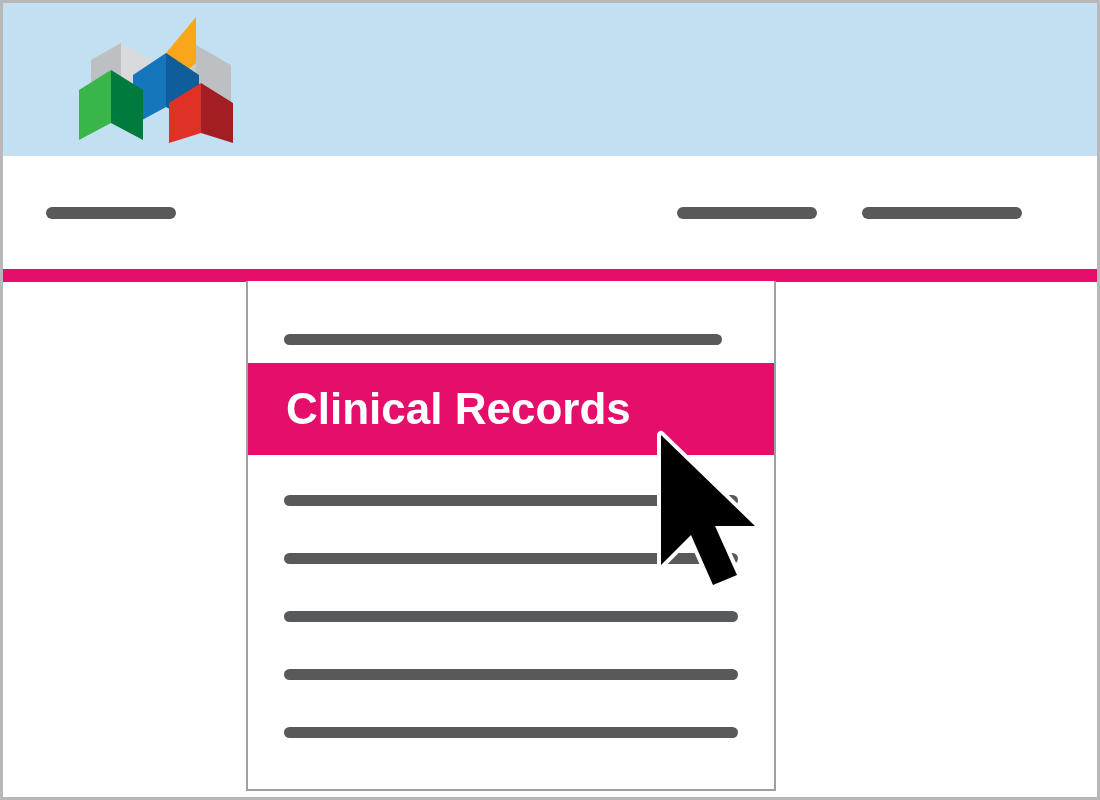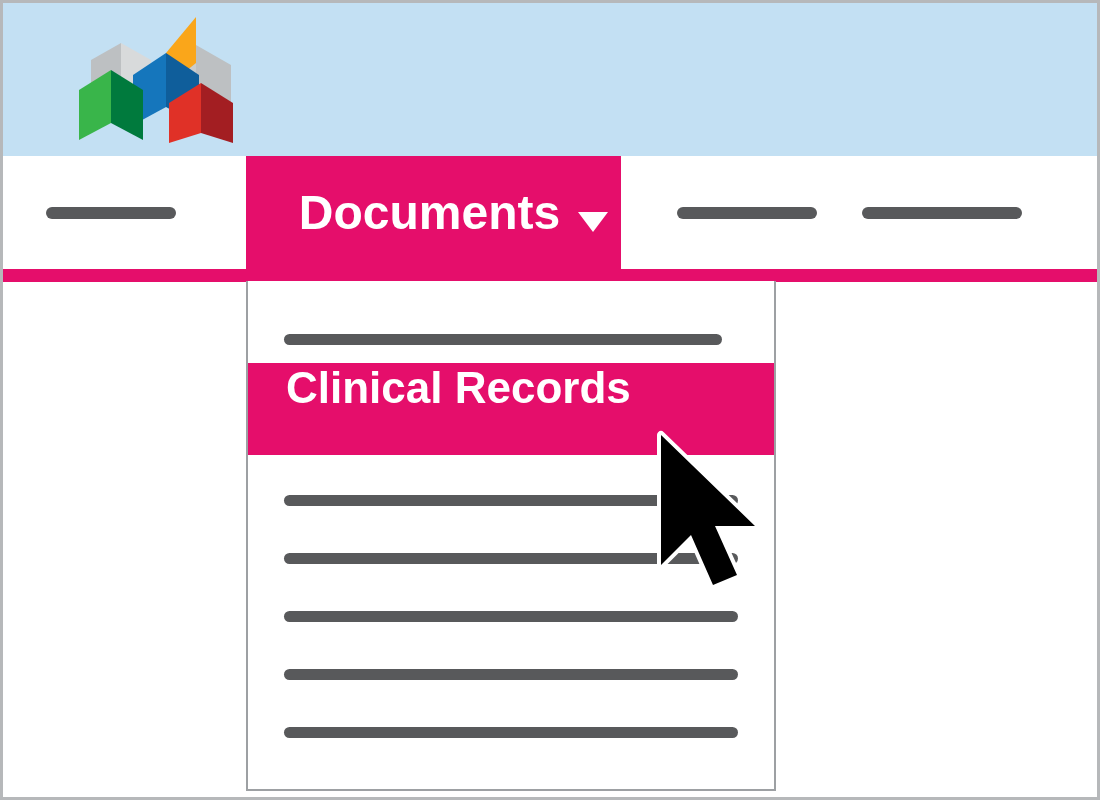--- a/index.html
+++ b/index.html
@@ -117,21 +117,21 @@
     width: 100%;
   }
   .dd-item.first .dd-line { width: 438px; }
   .dd-item.highlight {
     height: 92px;
     background: #e50e6b;
     color: #fff;
     font-size: 44px;
     font-weight: 700;
     padding-left: 38px;
-    align-items: flex-start;
+    align-items: center;
     margin-bottom: 16px;
   }
   .cursor {
     position: absolute;
     left: 648px;
     top: 427px;
     z-index: 50;
     pointer-events: none;
   }
 </style>
@@ -159,28 +159,20 @@
       <polygon points="140,68 172,88 172,128 140,118" fill="#a31e22"></polygon>
     </svg>
   </div>
 </div>
 
 <div class="navbar">
   <div class="nav-item placeholder">
     <div class="nav-line"></div>
   </div>
 
-  <div class="nav-item active">
-    <span>Documents</span>
-    <span class="chevron">
-      <svg width="30" height="22" viewBox="0 0 30 22">
-        <polygon points="0,0 30,0 15,20" fill="#ffffff"></polygon>
-      </svg>
-    </span>
-  </div>
 
   <div class="nav-right-1">
     <div class="nav-line"></div>
   </div>
   <div class="nav-right-2">
     <div class="nav-line"></div>
   </div>
 </div>
 
 <div class="accent-bar"></div>

